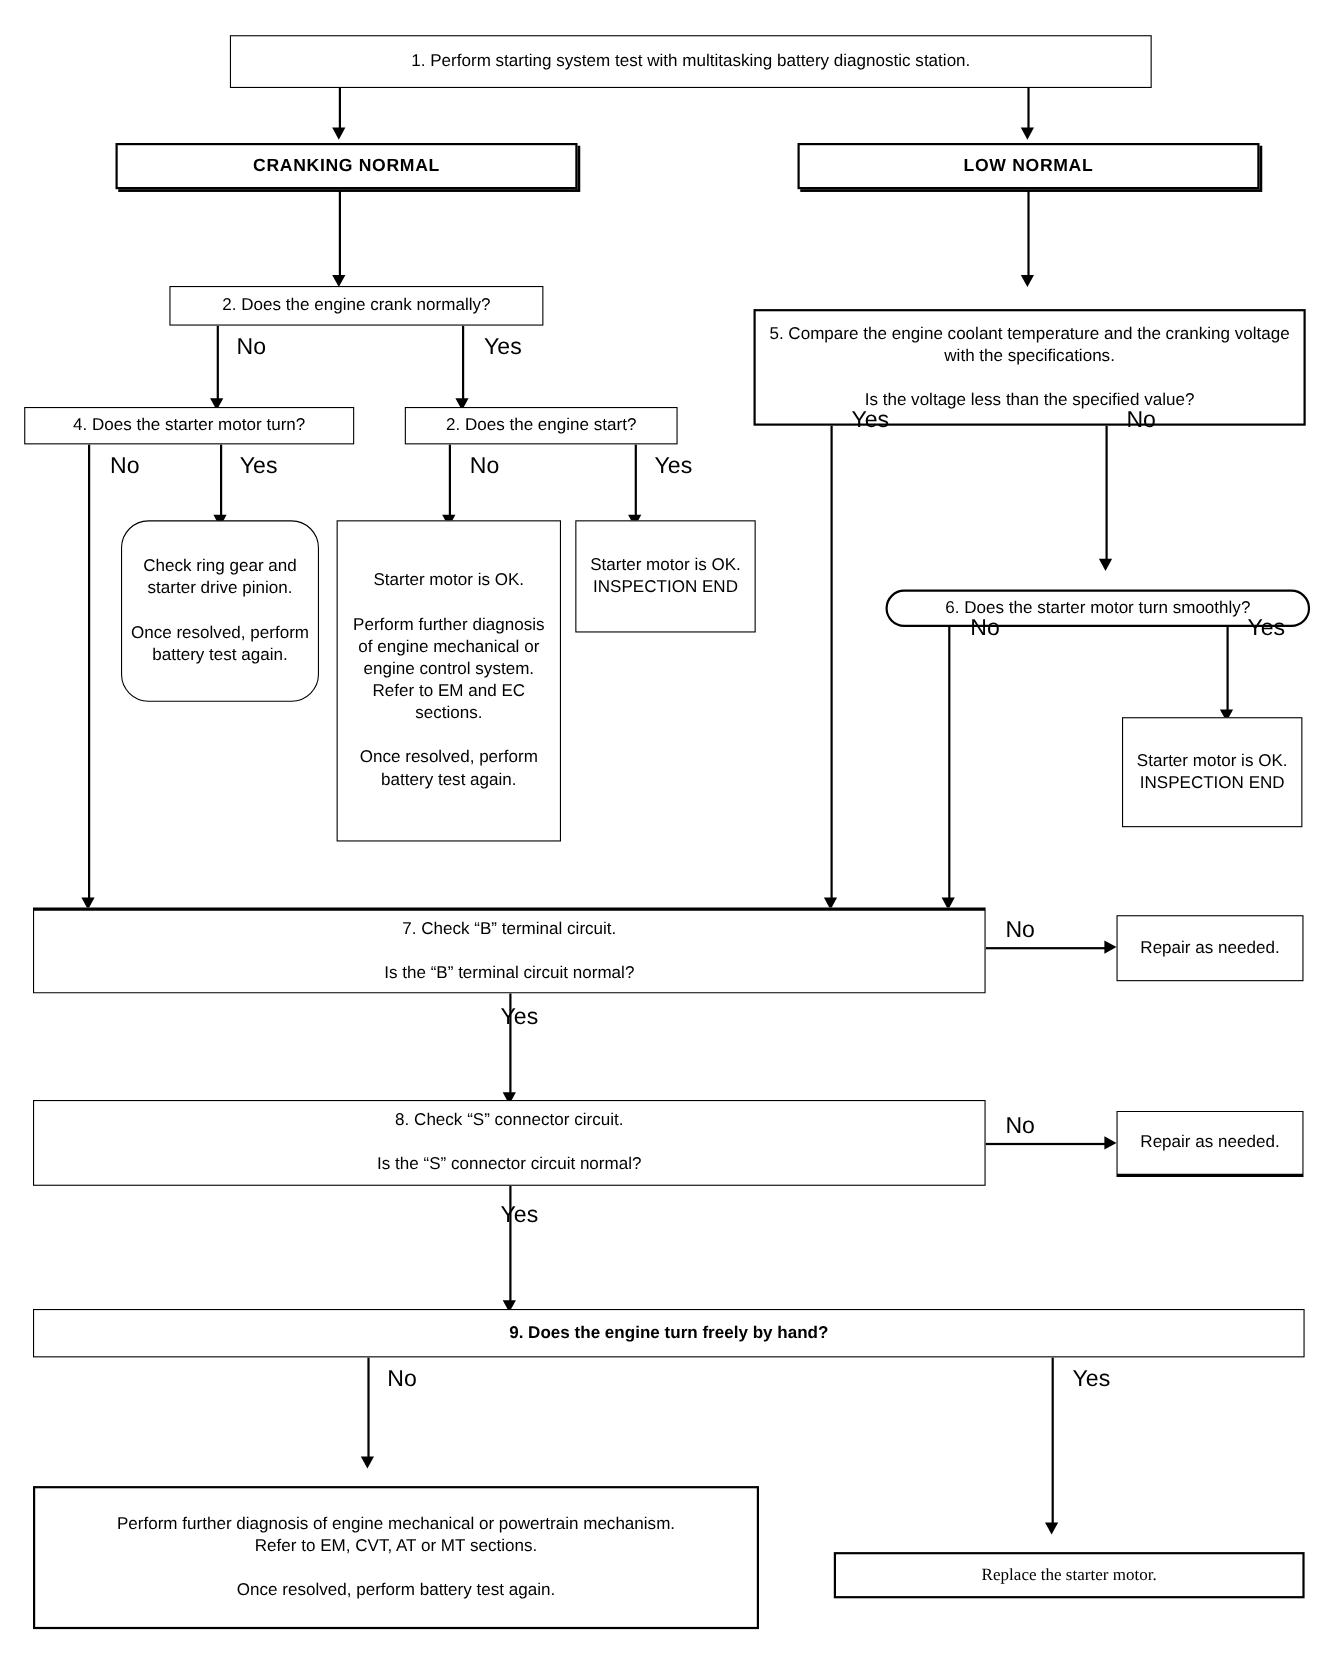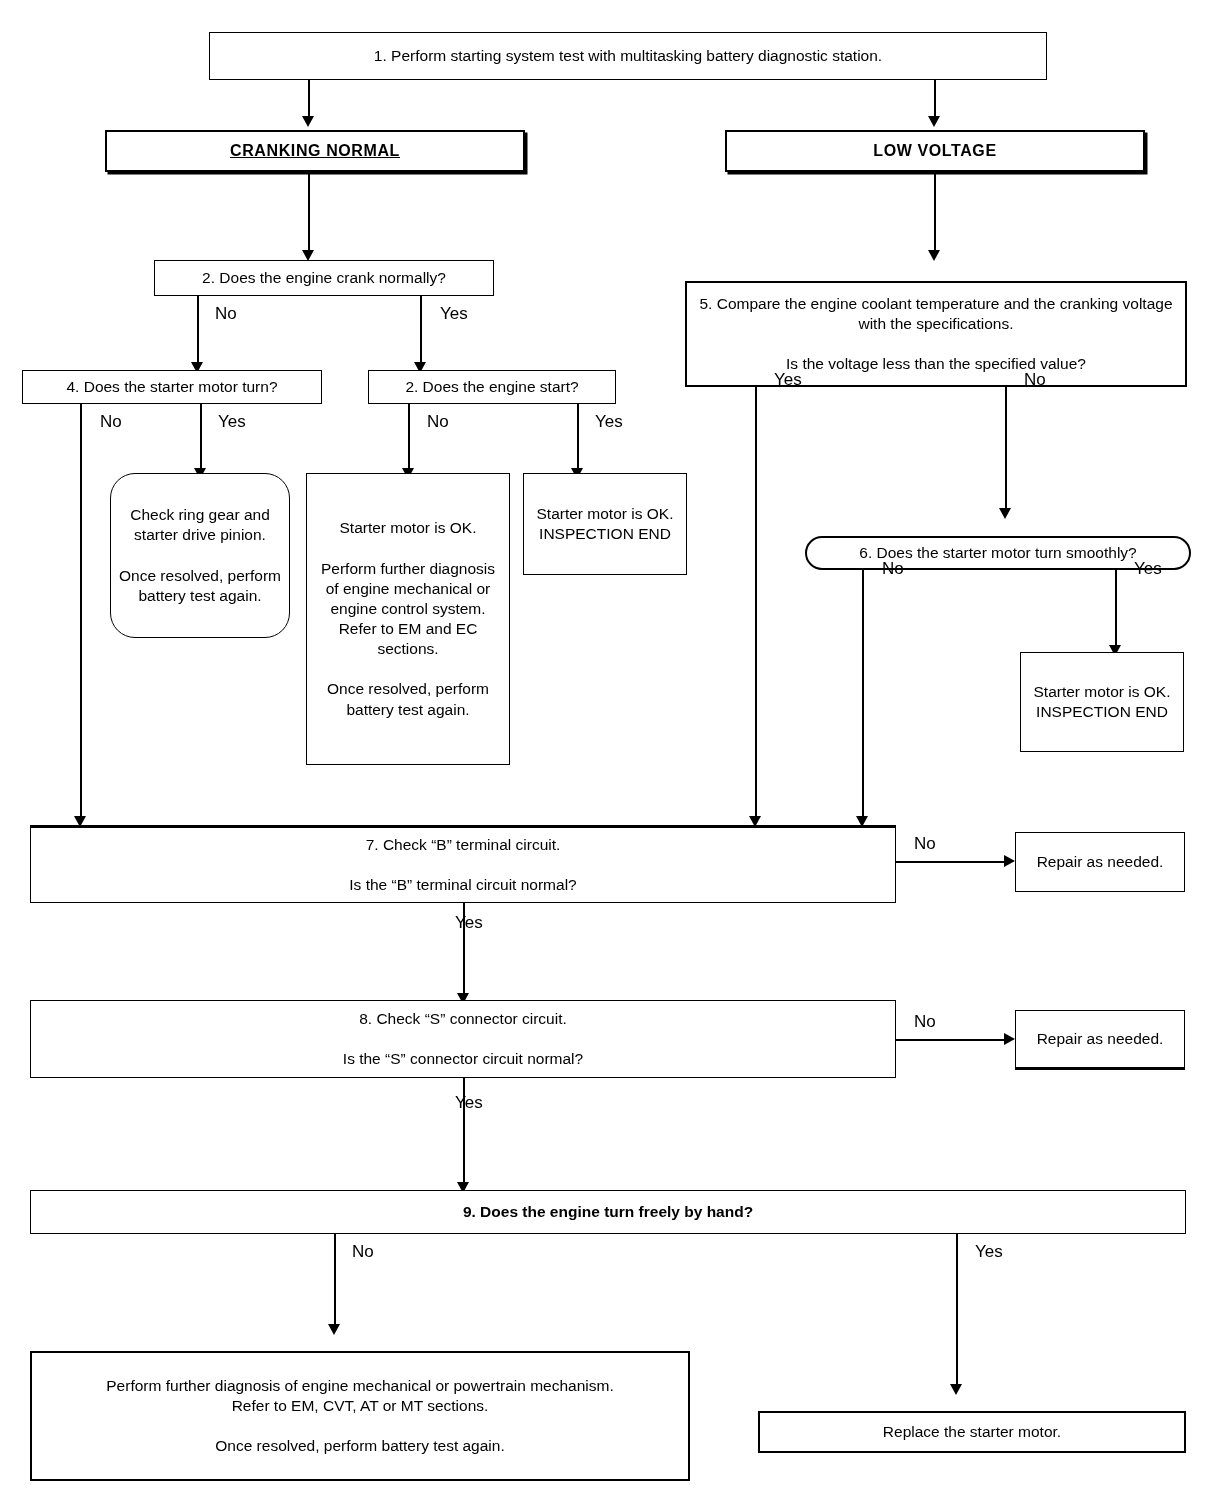--- a/index.html
+++ b/index.html
@@ -27,21 +27,21 @@
     box-shadow:2.5px 2.5px 0 0 #000;
     font-weight:bold;
     letter-spacing:.6px;
     font-size:16px;
   }
   .box.bold-bottom{border-bottom-width:3.5px;}
   .box.top-heavy{border-top-width:3.5px;}
 
   .lbl{
     position:absolute;
-    font-size:17px;
+    font-size:21px;
     line-height:1;
     white-space:nowrap;
     z-index:4;
   }
 
   .vline{position:absolute;width:1.6px;background:#000;z-index:2;}
   .hline{position:absolute;height:1.6px;background:#000;z-index:2;}
 
   .arw{position:absolute;width:0;height:0;z-index:2;}
   .arw.down{
@@ -61,23 +61,23 @@
 <div id="canvas">
 
   <div class="box" style="left:209px;top:32px;width:838px;height:48px;text-align:right;">1. Perform starting system test with multitasking battery diagnostic station.</div>
 
   <div class="vline" style="left:308px;top:80px;height:38px;"></div>
   <div class="arw down" style="left:302px;top:116px;"></div>
 
   <div class="vline" style="left:934px;top:80px;height:38px;"></div>
   <div class="arw down" style="left:928px;top:116px;"></div>
 
-  <div class="box heavy" style="left:105px;top:130px;width:420px;height:42px;text-decoration:underline;">CRANKING NORMAL</div>
+  <div class="box heavy" style="left:105px;top:130px;width:420px;height:42px;">CRANKING NORMAL</div>
 
-  <div class="box heavy" style="left:725px;top:130px;width:420px;height:42px;">LOW VOLTAGE</div>
+  <div class="box heavy" style="left:725px;top:130px;width:420px;height:42px;">LOW NORMAL</div>
 
   <div class="vline" style="left:308px;top:172px;height:80px;"></div>
   <div class="arw down" style="left:302px;top:250px;"></div>
 
   <div class="vline" style="left:934px;top:172px;height:80px;"></div>
   <div class="arw down" style="left:928px;top:250px;"></div>
 
   <div class="box" style="left:154px;top:260px;width:340px;height:36px;">2. Does the engine crank normally?</div>
 
   <div class="vline" style="left:197px;top:296px;height:68px;"></div>
@@ -183,15 +183,15 @@
 
   <div class="vline" style="left:956px;top:1234px;height:152px;"></div>
   <div class="arw down" style="left:950px;top:1384px;"></div>
   <div class="lbl" style="left:975px;top:1243px;">Yes</div>
 
   <div class="box thick" style="left:30px;top:1330px;width:660px;height:130px;">Perform further diagnosis of engine mechanical or powertrain mechanism.
 Refer to EM, CVT, AT or MT sections.
 
 Once resolved, perform battery test again.</div>
 
-  <div class="box thick" style="left:758px;top:1390px;width:428px;height:42px;">Replace the starter motor.</div>
+  <div class="box thick" style="left:758px;top:1390px;width:428px;height:42px;font-family:Liberation Serif, serif;">Replace the starter motor.</div>
 
 </div>
 
 </body></html>

